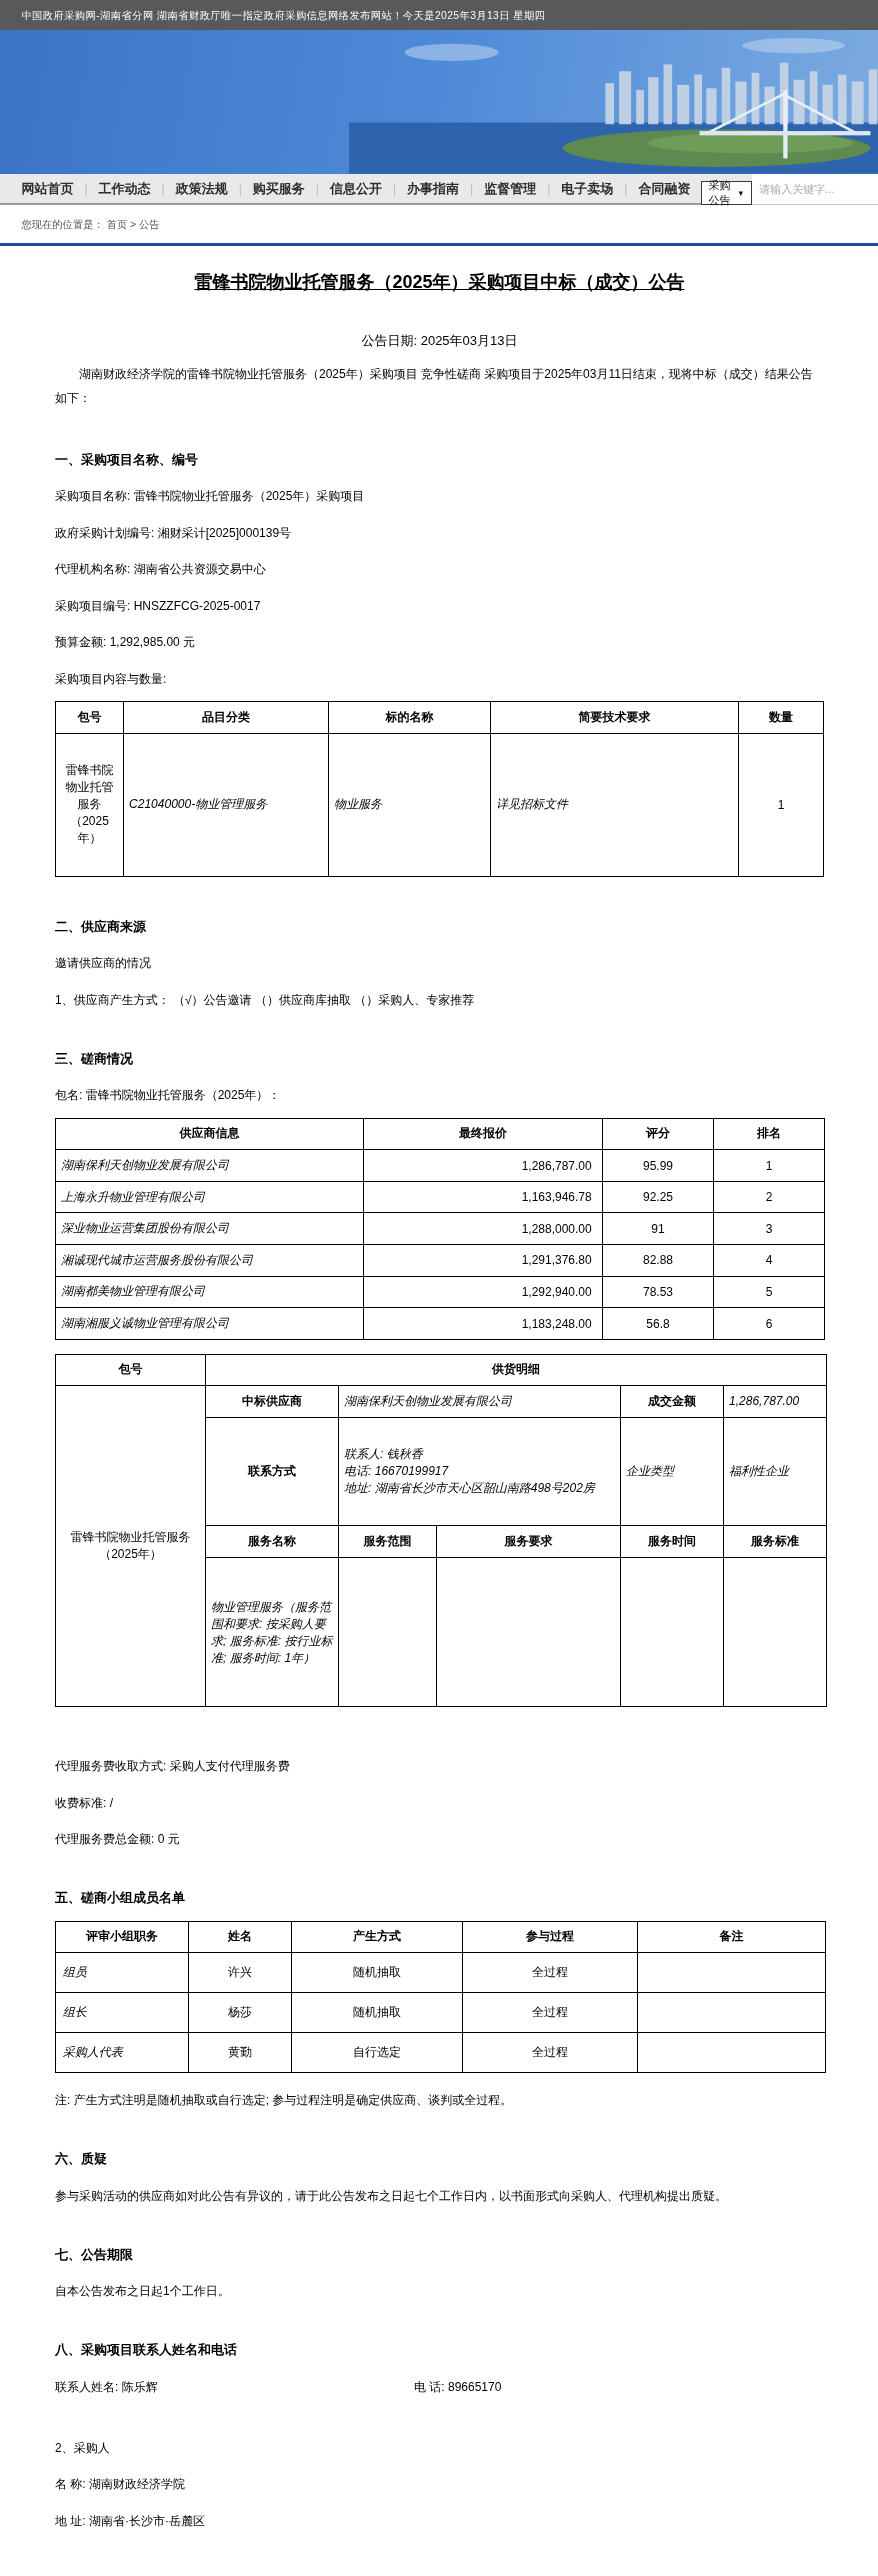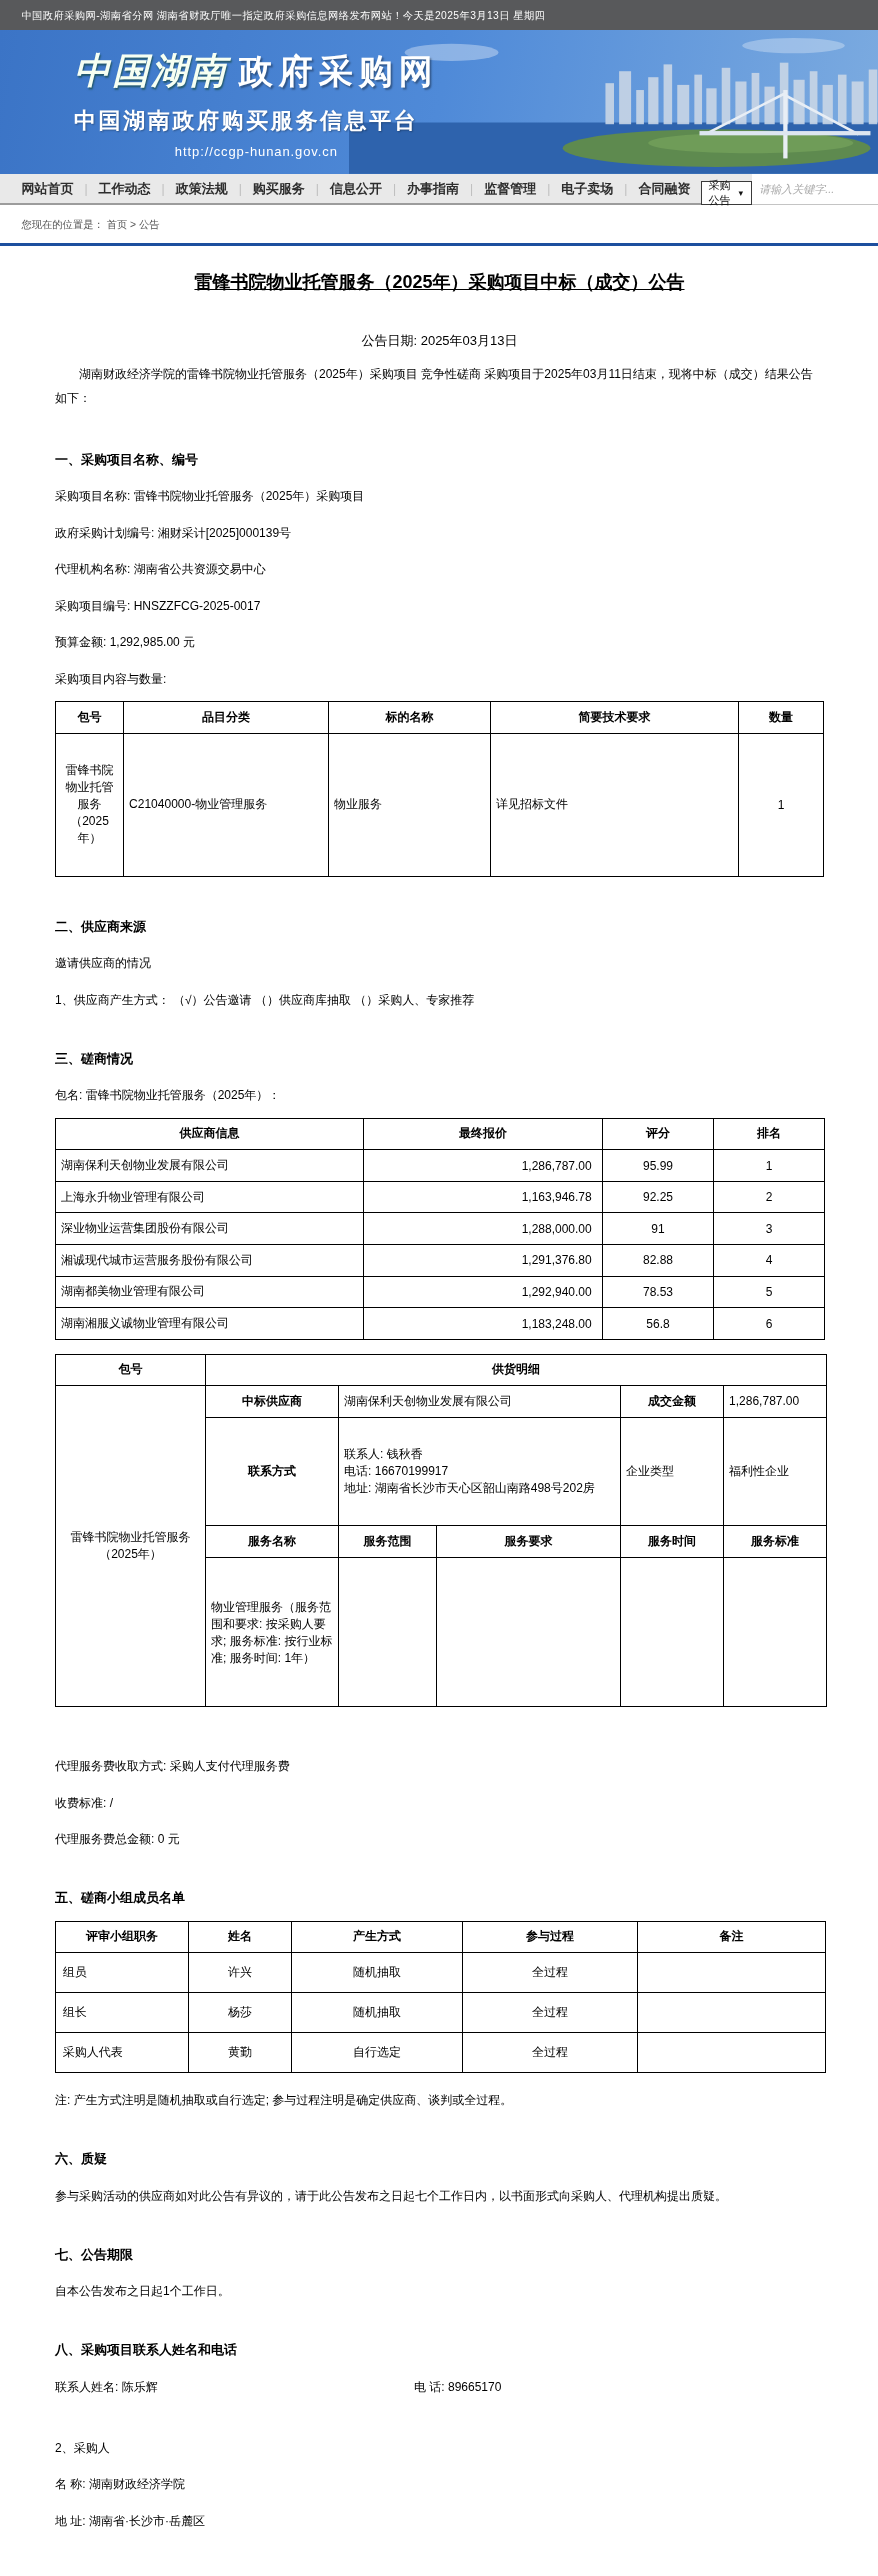--- a/index.html
+++ b/index.html
@@ -23,21 +23,21 @@
   
   .navbar{background:#e9e9e9;border-bottom:2.6px solid #9c9c9c;display:flex;align-items:center;padding:0 12px 0 21.4px;height:29px;}
   .nav-item{font-size:13px;font-weight:bold;color:#2e2e2e;padding:0 11px;cursor:pointer;white-space:nowrap;}
   .nav-item:first-of-type{padding-left:0;}
   .nav-sep{color:#bdbdbd;font-size:12px;}
   .nav-search{margin-left:auto;display:flex;align-items:center;}
   .search-select{border:0.9px solid #3a3a3a;background:#fff;font-size:11px;color:#111;height:24px;
           display:flex;align-items:center;padding:0 6px;gap:6px;box-sizing:border-box;cursor:pointer;margin-top:9px;}
   .search-select .chev{font-size:7.7px;color:#111;}
   .search-input{height:32px;box-sizing:border-box;border:0.9px solid #c4c4c4;border-left:none;width:128px;
-          padding:0 7.7px;font-size:11px;color:#333;outline:none;font-style:italic;}
+          padding:0 7.7px;font-size:11px;color:#333;outline:none;}
   .search-input::placeholder{color:#aaa;}
   .search-btn{width:43px;height:24px;background:#1569d3;display:flex;align-items:center;justify-content:center;
           border:none;cursor:pointer;}
 
   
   .breadcrumb{padding:13px 0 11px 21.4px;font-size:10.3px;color:#555;}
   .breadcrumb a{color:#555;text-decoration:none;cursor:pointer;}
   .blue-rule{height:2.6px;background:#1d4f9e;}
 
   
@@ -47,21 +47,21 @@
   .intro{font-size:12px;line-height:2;text-indent:2em;margin-top:12px;}
   .section-heading{font-size:13px;font-weight:bold;margin:41px 0 0;}
   .info-line{font-size:12px;margin-top:19.7px;line-height:1.4;}
   .contact-flex{display:flex;font-size:12px;margin-top:19.7px;}
   .contact-flex .left{width:359px;}
 
   table{border-collapse:collapse;width:100%;table-layout:fixed;font-size:12px;color:#000;}
   .data-table{border:1.7px solid #000;margin-top:13.7px;}
   .data-table th,.data-table td{border:0.9px solid #000;padding:6.8px 5.1px;word-wrap:break-word;}
   .data-table th{font-weight:bold;text-align:center;}
-  td.c{text-align:center;} td.r{text-align:right;padding-right:10.3px;} td.l{text-align:left;}
+  td.c{text-align:center;} td.r{text-align:right;padding-right:10.3px;} td.l{text-align:left;font-style:italic;}
   .tall-row td{height:128px;}
   .contact-row td{height:94px;}
   .svc-row td{height:133px;vertical-align:top;padding-top:8.5px;}
   .svc-row td:first-child{vertical-align:middle;}
   .committee-table td{padding:11px 6.8px;}
   .note{font-size:12px;margin-top:19px;}
 </style>
 </head>
 <body>
 
@@ -94,28 +94,20 @@
       <rect x="608" y="46" width="10" height="64"></rect>
     </g>
     <ellipse cx="430" cy="138" rx="180" ry="22" fill="#5e8a4f"></ellipse>
     <ellipse cx="470" cy="132" rx="120" ry="12" fill="#6f9c58"></ellipse>
     <rect x="508" y="70" width="5" height="80" fill="#e8eef5"></rect>
     <path d="M420 120 L508 75 L596 122" stroke="#e8eef5" stroke-width="3" fill="none"></path>
     <rect x="410" y="118" width="200" height="5" fill="#dde6f0"></rect>
     <ellipse cx="120" cy="26" rx="55" ry="10" fill="#ffffff" opacity="0.35"></ellipse>
     <ellipse cx="520" cy="18" rx="60" ry="9" fill="#ffffff" opacity="0.3"></ellipse>
   </svg>
-  <div class="banner-text">
-    <div class="logo-line">
-      <span class="logo-calligraphy">中国湖南</span>
-      <span class="logo-main">政府采购网</span>
-    </div>
-    <div class="banner-subtitle">中国湖南政府购买服务信息平台</div>
-    <div class="banner-url">http://ccgp-hunan.gov.cn</div>
-  </div>
 </div>
 
 <div class="navbar">
   <span class="nav-item">网站首页</span>
     <span class="nav-sep">|</span>
   <span class="nav-item">工作动态</span>
     <span class="nav-sep">|</span>
   <span class="nav-item">政策法规</span>
     <span class="nav-sep">|</span>
   <span class="nav-item">购买服务</span>

